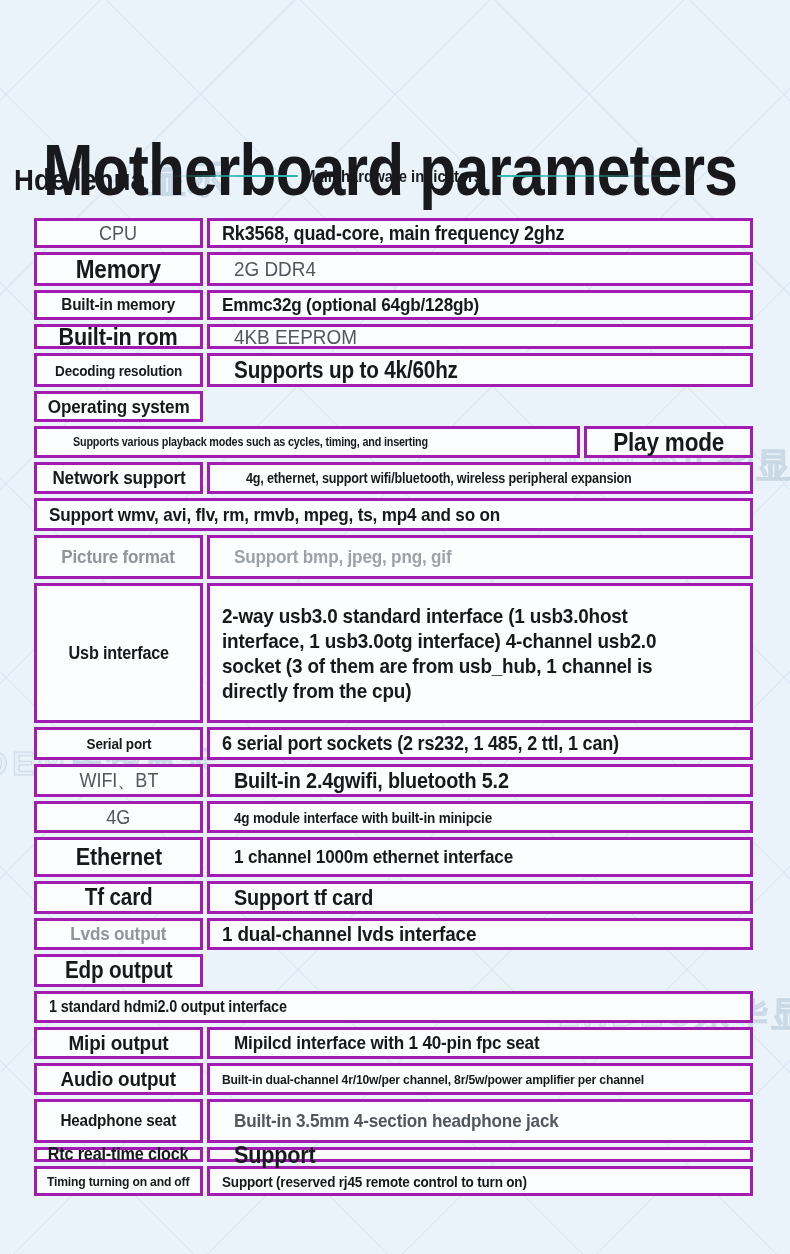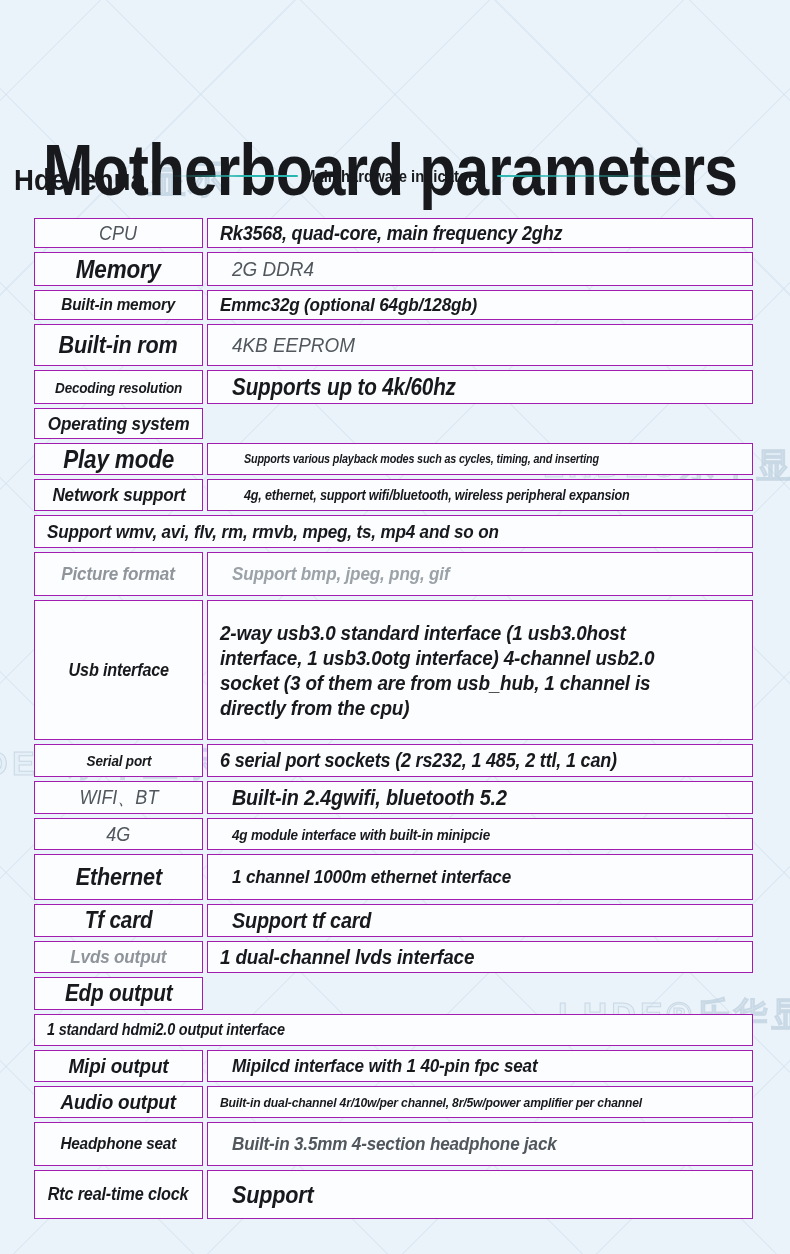--- a/index.html
+++ b/index.html
@@ -40,22 +40,22 @@
     -webkit-text-stroke:1px rgba(172,193,212,.5);
     letter-spacing:4px;font-size:34px;
   }
   .wm-small{left:148px;top:154px;font-size:38px;letter-spacing:2px;}
   .wm1{left:543px;top:443px;}
   .wm2{left:-70px;top:741px;}
   .wm3{left:558px;top:992px;}
   .spec-table{position:absolute;left:34px;top:218px;width:719px;}
   .row{display:flex;gap:4px;margin-bottom:4px;}
   .cell{
-    background:#fcfdff;border:1px solid #a21caf;box-sizing:border-box;
-    display:flex;align-items:center;font-style:italic;
+    background:#fcfdff;border:3px solid #a21caf;box-sizing:border-box;
+    display:flex;align-items:center;
   }
   .cl{width:169px;justify-content:center;padding:0 4px;}
   .cv{flex:1;padding-left:12px;padding-right:8px;}
   .cv.pl2{padding-left:24px;}
   .cv.pl3{padding-left:36px;}
   .txt{
     display:inline-block;transform:scaleX(.9);transform-origin:0 50%;
     letter-spacing:-.2px;white-space:nowrap;font-weight:700;color:#17191c;
   }
   .cl .txt{transform-origin:50% 50%;}
@@ -108,21 +108,21 @@
 
   <div class="row" style="height:30px">
     <div class="cell cl">
         <span class="txt fs17">Built-in memory</span>
       </div>
     <div class="cell cv">
         <span class="txt fs19">Emmc32g (optional 64gb/128gb)</span>
       </div>
   </div>
 
-  <div class="row" style="height:42px">
+  <div class="row" style="height:25px">
     <div class="cell cl">
         <span class="txt fs24">Built-in rom</span>
       </div>
     <div class="cell cv pl2">
         <span class="txt fs21 w4 g1">4KB EEPROM</span>
       </div>
   </div>
 
   <div class="row" style="height:34px">
     <div class="cell cl">
@@ -133,26 +133,26 @@
       </div>
   </div>
 
   <div class="row" style="height:31px">
     <div class="cell cl">
         <span class="txt fs19">Operating system</span>
       </div>
   </div>
 
   <div class="row" style="height:32px">
-    <div class="cell cl">
-        <span class="txt fs25">Play mode</span>
-      </div>
     <div class="cell cv pl3">
         <span class="txt fs12">Supports various playback modes such as cycles, timing, and inserting</span>
       </div>
+    <div class="cell cl">
+        <span class="txt fs25">Play mode</span>
+      </div>
   </div>
 
   <div class="row" style="height:32px">
     <div class="cell cl">
         <span class="txt fs19">Network support</span>
       </div>
     <div class="cell cv pl3">
         <span class="txt fs14">4g, ethernet, support wifi/bluetooth, wireless peripheral expansion</span>
       </div>
   </div>
@@ -201,21 +201,21 @@
 
   <div class="row" style="height:32px">
     <div class="cell cl">
         <span class="txt fs20 w4 g1">4G</span>
       </div>
     <div class="cell cv pl2">
         <span class="txt fs15">4g module interface with built-in minipcie</span>
       </div>
   </div>
 
-  <div class="row" style="height:46px">
+  <div class="row" style="height:40px">
     <div class="cell cl">
         <span class="txt fs24">Ethernet</span>
       </div>
     <div class="cell cv pl2">
         <span class="txt fs19">1 channel 1000m ethernet interface</span>
       </div>
   </div>
 
   <div class="row" style="height:33px">
     <div class="cell cl">
@@ -267,25 +267,31 @@
 
   <div class="row" style="height:44px">
     <div class="cell cl">
         <span class="txt fs17">Headphone seat</span>
       </div>
     <div class="cell cv pl2">
         <span class="txt fs19 g1">Built-in 3.5mm 4-section headphone jack</span>
       </div>
   </div>
 
-  <div class="row" style="height:49px">
+  <div class="row" style="height:15px">
     <div class="cell cl">
         <span class="txt fs18">Rtc real-time clock</span>
       </div>
     <div class="cell cv pl2">
         <span class="txt fs24">Support</span>
       </div>
   </div>
 
   <div class="row" style="height:30px">
+    <div class="cell cl">
+        <span class="txt fs13">Timing turning on and off</span>
+      </div>
+    <div class="cell cv">
+        <span class="txt fs15">Support (reserved rj45 remote control to turn on)</span>
+      </div>
   </div>
 
 </div>
 
 </body></html>

